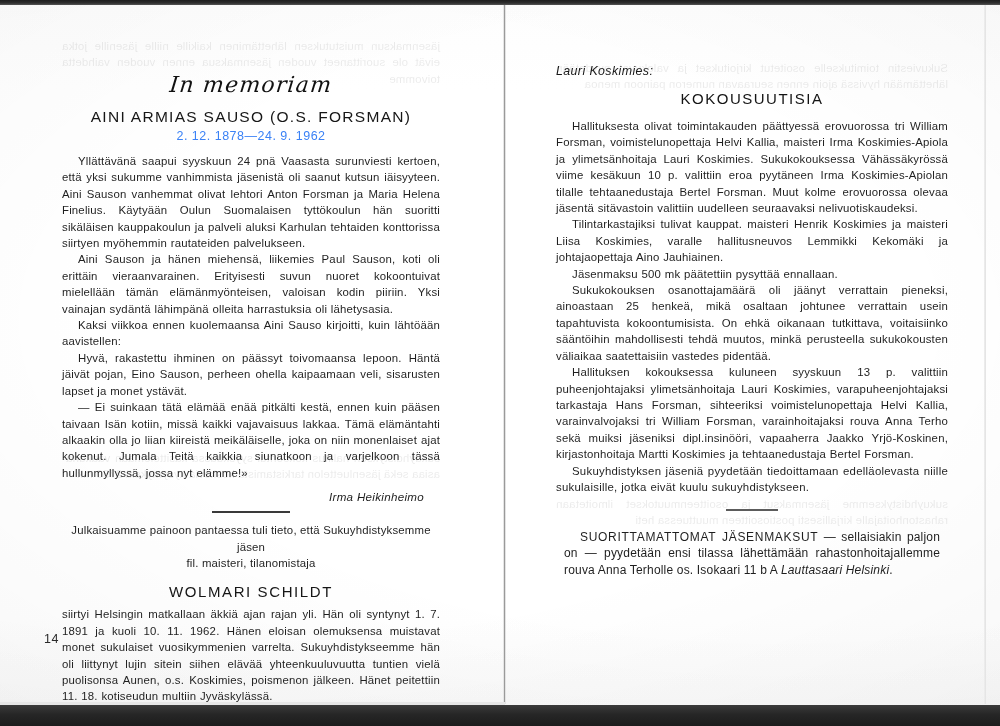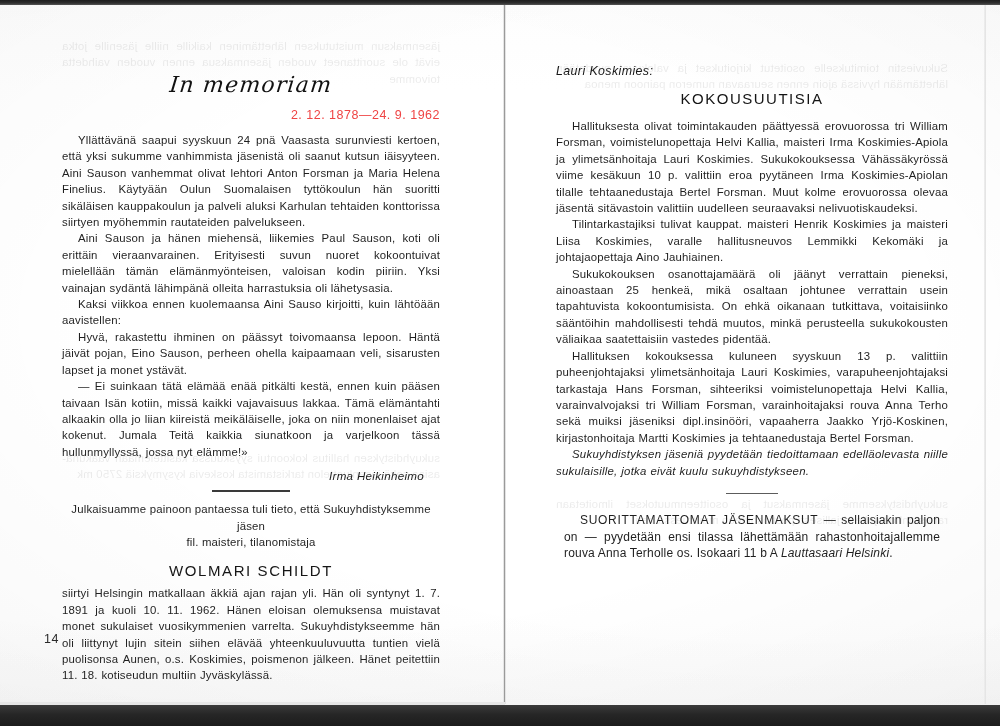--- a/index.html
+++ b/index.html
@@ -104,25 +104,25 @@
   }
   .deceased-name {
     text-align: center;
     font-size: 15.5px;
     letter-spacing: 1.3px;
     font-weight: 400;
     margin: 0 0 3px 0;
     color: #161616;
   }
   .deceased-dates {
-    text-align: right;
+    text-align: center;
     font-size: 12.5px;
     letter-spacing: 0.5px;
     margin: 0 0 10px 0;
-    color: #ef4444;
+    color: #3b82f6;
   }
 
   p.body {
     margin: 0;
     font-size: 11.4px;
     line-height: 16.4px;
     text-align: justify;
     text-indent: 16px;
     letter-spacing: 0.18px;
     word-spacing: 0.4px;
@@ -181,21 +181,20 @@
   }
   .section-title {
     text-align: center;
     font-size: 15px;
     letter-spacing: 1.5px;
     font-weight: 400;
     margin: 0 0 11px 0;
     color: #141414;
   }
   p.body.italic {
-    font-style: italic;
     letter-spacing: 0.25px;
   }
   .dues-para {
     margin: 8px;
     font-size: 12px;
     line-height: 16.4px;
     text-align: justify;
     text-indent: 16px;
     letter-spacing: 0.18px;
     color: #1f1f1f;
@@ -242,20 +241,21 @@
   <div class="ghost ghost-left">jäsenmaksun muistutuksen lähettäminen kaikille niille jäsenille jotka eivät ole suorittaneet vuoden jäsenmaksua ennen vuoden vaihdetta toivomme</div>
   <div class="ghost ghost-left2">sukuyhdistyksen hallitus kokoontui syyskuussa käsittelemään vaakuna-asiaa sekä jäsenluettelon tarkistamista koskevia kysymyksiä 2750 mk</div>
   <div class="ghost ghost-right">Sukuviestin toimitukselle osoitetut kirjoitukset ja valokuvat pyydetään lähettämään hyvissä ajoin ennen seuraavan numeron painoon menoa</div>
   <div class="ghost ghost-right2">sukuyhdistyksemme jäsenmaksut ja osoitteenmuutokset ilmoitetaan rahastonhoitajalle kirjallisesti postiosoitteen muuttuessa heti</div>
 
   <div class="page page-left">
     <div class="col col-left">
 
       <div class="script-title">In memoriam</div>
 
+      <div class="deceased-name">AINI ARMIAS SAUSO (O.S. FORSMAN)</div>
 
       <div class="deceased-dates">2. 12. 1878—24. 9. 1962</div>
 
       <p class="body">Yllättävänä saapui syyskuun 24 pnä Vaasasta surunviesti kertoen, että yksi sukumme vanhimmista jäsenistä oli saanut kutsun iäisyyteen. Aini Sauson vanhemmat olivat lehtori Anton Forsman ja Maria Helena Finelius. Käytyään Oulun Suomalaisen tyttökoulun hän suoritti sikäläisen kauppakoulun ja palveli aluksi Karhulan tehtaiden konttorissa siirtyen myöhemmin rautateiden palvelukseen.</p>
       <p class="body">Aini Sauson ja hänen miehensä, liikemies Paul Sauson, koti oli erittäin vieraanvarainen. Erityisesti suvun nuoret kokoontuivat mielellään tämän elämänmyönteisen, valoisan kodin piiriin. Yksi vainajan sydäntä lähimpänä olleita harrastuksia oli lähetysasia.</p>
       <p class="body">Kaksi viikkoa ennen kuolemaansa Aini Sauso kirjoitti, kuin lähtöään aavistellen:</p>
       <p class="body">Hyvä, rakastettu ihminen on päässyt toivomaansa lepoon. Häntä jäivät pojan, Eino Sauson, perheen ohella kaipaamaan veli, sisarusten lapset ja monet ystävät.</p>
       <p class="body">— Ei suinkaan tätä elämää enää pitkälti kestä, ennen kuin pääsen taivaan Isän kotiin, missä kaikki vajavaisuus lakkaa. Tämä elämäntahti alkaakin olla jo liian kiireistä meikäläiselle, joka on niin monenlaiset ajat kokenut. Jumala Teitä kaikkia siunatkoon ja varjelkoon tässä hullunmyllyssä, jossa nyt elämme!»</p>
 
       <div class="signature">Irma Heikinheimo</div>
@@ -275,20 +275,21 @@
 
   <div class="page page-right">
     <div class="col col-right">
 
       <div class="byline">Lauri Koskimies:</div>
 
       <div class="section-title">KOKOUSUUTISIA</div>
 
       <p class="body">Hallituksesta olivat toimintakauden päättyessä erovuorossa tri William Forsman, voimistelunopettaja Helvi Kallia, maisteri Irma Koskimies-Apiola ja ylimetsänhoitaja Lauri Koskimies. Sukukokouksessa Vähässäkyrössä viime kesäkuun 10 p. valittiin eroa pyytäneen Irma Koskimies-Apiolan tilalle tehtaanedustaja Bertel Forsman. Muut kolme erovuorossa olevaa jäsentä sitävastoin valittiin uudelleen seuraavaksi nelivuotiskaudeksi.</p>
       <p class="body">Tilintarkastajiksi tulivat kauppat. maisteri Henrik Koskimies ja maisteri Liisa Koskimies, varalle hallitusneuvos Lemmikki Kekomäki ja johtajaopettaja Aino Jauhiainen.</p>
+      <p class="body">Jäsenmaksu 500 mk päätettiin pysyttää ennallaan.</p>
       <p class="body">Sukukokouksen osanottajamäärä oli jäänyt verrattain pieneksi, ainoastaan 25 henkeä, mikä osaltaan johtunee verrattain usein tapahtuvista kokoontumisista. On ehkä oikanaan tutkittava, voitaisiinko sääntöihin mahdollisesti tehdä muutos, minkä perusteella sukukokousten väliaikaa saatettaisiin vastedes pidentää.</p>
       <p class="body">Hallituksen kokouksessa kuluneen syyskuun 13 p. valittiin puheenjohtajaksi ylimetsänhoitaja Lauri Koskimies, varapuheenjohtajaksi tarkastaja Hans Forsman, sihteeriksi voimistelunopettaja Helvi Kallia, varainvalvojaksi tri William Forsman, varainhoitajaksi rouva Anna Terho sekä muiksi jäseniksi dipl.insinööri, vapaaherra Jaakko Yrjö-Koskinen, kirjastonhoitaja Martti Koskimies ja tehtaanedustaja Bertel Forsman.</p>
 
       <p class="body italic">Sukuyhdistyksen jäseniä pyydetään tiedoittamaan edelläolevasta niille sukulaisille, jotka eivät kuulu sukuyhdistykseen.</p>
 
       <hr class="rule-thin">
 
       <p class="dues-para"><span class="caps">SUORITTAMATTOMAT JÄSENMAKSUT</span><span> — sellaisiakin paljon on — pyydetään ensi tilassa lähettämään rahastonhoitajallemme rouva Anna Terholle os. Isokaari 11 b A </span><span class="it">Lauttasaari Helsinki</span><span>.</span></p>
     </div>
 

